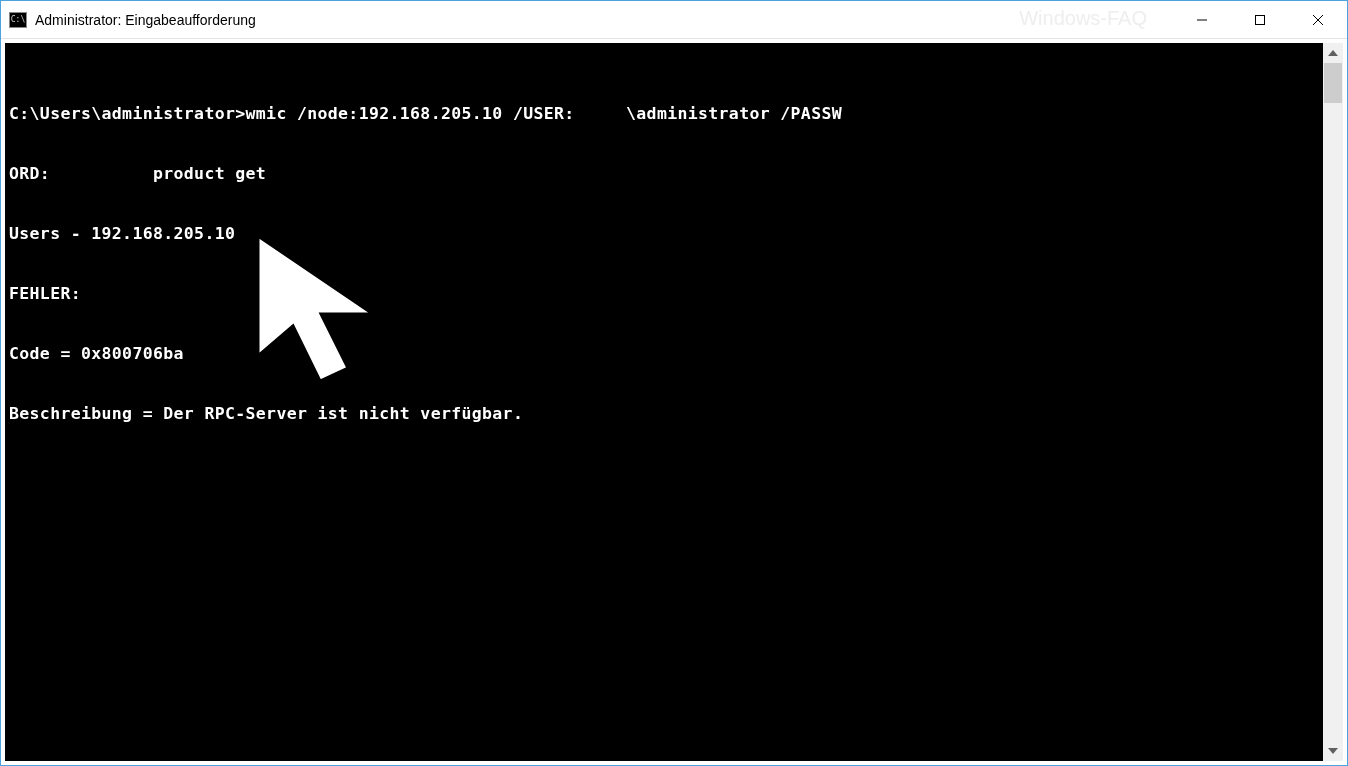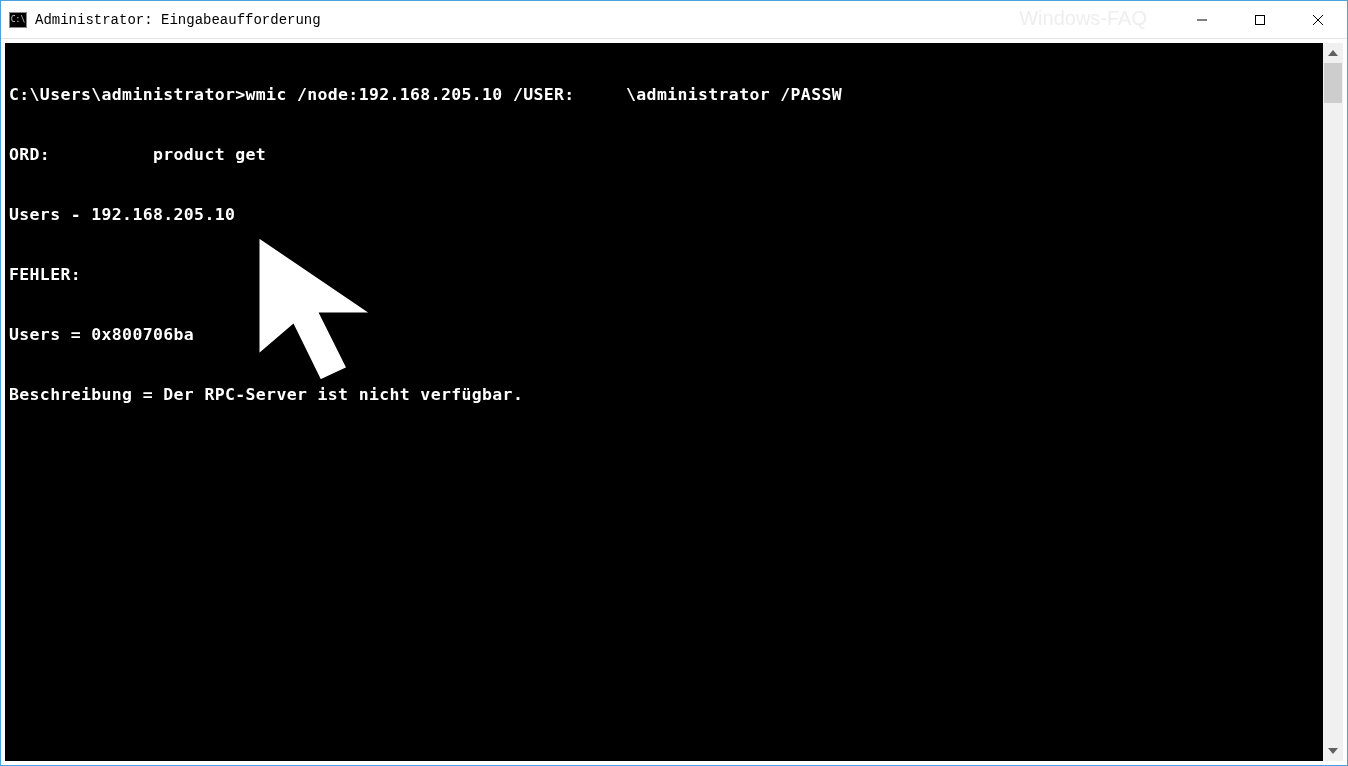--- a/index.html
+++ b/index.html
@@ -40,21 +40,20 @@
     }
     .titlebar-icon span {
       color: #ccc;
       font-size: 8px;
       font-family: Consolas, monospace;
       line-height: 1;
     }
     .title-text {
       font-size: 14px;
       color: #000;
-      font-family: Liberation Mono, monospace;
     }
     .window-controls {
       position: absolute;
       right: 0;
       top: 0;
       height: 100%;
       display: flex;
     }
     .win-btn {
       width: 58px;
@@ -83,21 +82,21 @@
       padding: 4px;
     }
     .console {
       flex: 1;
       background: #000;
       color: #fff;
       font-family: "Lucida Console", Consolas, monospace;
       font-size: 16.5px;
       font-weight: bold;
       line-height: 20px;
-      padding: 2px 4px;
+      padding: 21px 4px;
       white-space: pre;
       overflow: hidden;
       letter-spacing: 0.35px;
       position: relative;
     }
     .scrollbar {
       width: 20px;
       background: #f0f0f0;
       display: flex;
       flex-direction: column;
@@ -160,21 +159,21 @@
       </button>
     </div>
   </div>
 
   <div class="client">
     <div class="console">
       <div>C:\Users\administrator&gt;wmic /node:192.168.205.10 /USER:     \administrator /PASSW</div>
       <div>ORD:          product get</div>
       <div>Users - 192.168.205.10</div>
       <div>FEHLER:</div>
-      <div>Users = 0x800706ba</div>
+      <div>Code = 0x800706ba</div>
       <div>Beschreibung = Der RPC-Server ist nicht verfügbar.</div>
       <div></div>
 
       <svg class="cursor-overlay" width="180" height="180" viewBox="0 0 180 180">
         <path d="M 10 10 L 10 130 L 45 100 L 72 155 L 100 142 L 73 88 L 125 88 Z" fill="#ffffff" stroke="#000" stroke-width="3"></path>
       </svg>
     </div>
 
     <div class="scrollbar">
       <div class="scroll-arrow">

